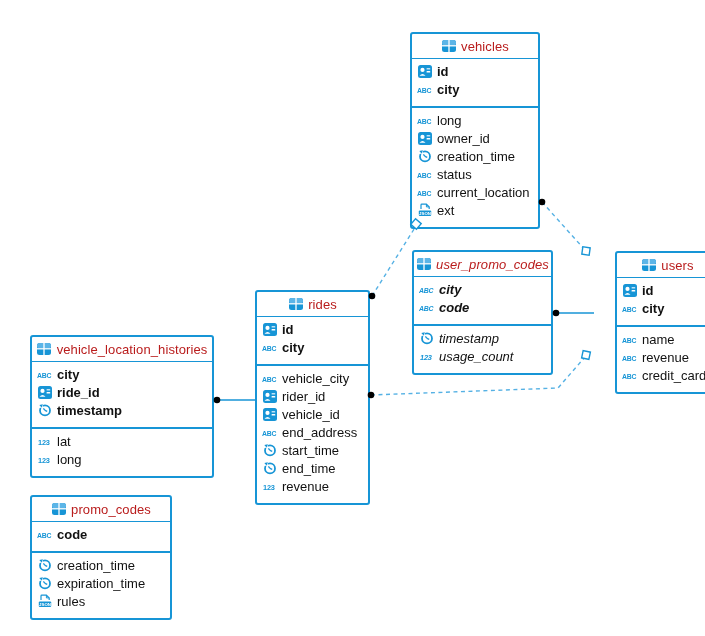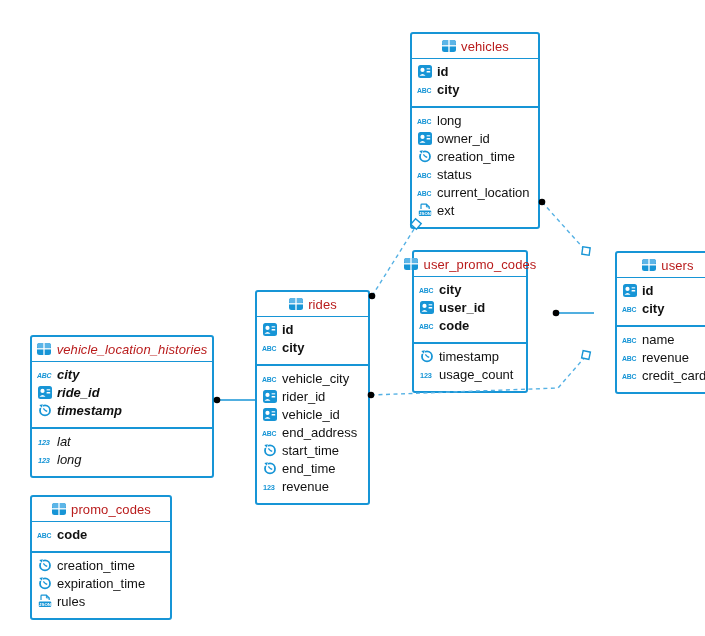--- a/index.html
+++ b/index.html
@@ -145,52 +145,40 @@
               <path d="M3 6 V2 Q3 1.2 3.8 1.2 H8.4 L11.2 3.9 V6" fill="none" stroke="#1795d6" stroke-width="1.2"></path>
               <path d="M8.4 1.2 V3.9 H11.2" fill="none" stroke="#1795d6" stroke-width="1"></path>
               <rect x="0.8" y="7.4" width="12.4" height="5.6" rx="1" fill="#1795d6"></rect>
               <text x="7" y="11.9" font-size="4.4" font-weight="bold" fill="#fff" text-anchor="middle" font-family="Liberation Sans, sans-serif">JSON</text>
             </svg>
           </span>
           <span class="label">ext</span>
         </div>
       </div>
     </div>
-    <div class="table" style="left: 412px; top: 250px; width: 116px;">
+    <div class="table" style="left: 412px; top: 250px; width: 141px; font-style: italic;">
       <div class="thead">
         <span class="icon">
           <svg width="14" height="12" viewBox="0 0 14 12">
             <rect x="0" y="0" width="14" height="12" rx="2.5" fill="#1795d6"></rect>
             <rect x="0" y="0" width="14" height="5.6" rx="2.5" fill="#5cb5e7"></rect>
             <line x1="7" y1="0" x2="7" y2="12" stroke="#fff" stroke-width="1.3"></line>
             <line x1="0" y1="5.8" x2="14" y2="5.8" stroke="#fff" stroke-width="1.3"></line>
           </svg>
         </span>
         <span class="title">user_promo_codes</span>
       </div>
       <div class="section keys">
         <div class="row key">
           <span class="icon">
             <svg width="15" height="9" viewBox="0 0 15 9">
               <text x="0" y="7.6" font-size="6.9" font-weight="bold" fill="#1795d6" font-family="Liberation Sans, sans-serif" letter-spacing="-0.2">ABC</text>
             </svg>
           </span>
           <span class="label">city</span>
-        </div>
-        <div class="row key">
-          <span class="icon">
-            <svg width="14" height="13" viewBox="0 0 14 13">
-              <rect x="0" y="0" width="14" height="13" rx="2.5" fill="#1795d6"></rect>
-              <circle cx="4.5" cy="4.9" r="2.1" fill="#fff"></circle>
-              <path d="M1.5 10.8 Q4.5 7.2 7.5 10.8 Z" fill="#fff"></path>
-              <rect x="8.5" y="3.1" width="3.8" height="1.5" rx="0.7" fill="#bfe3f7"></rect>
-              <rect x="8.5" y="6.1" width="3.8" height="1.5" rx="0.7" fill="#fff"></rect>
-            </svg>
-          </span>
-          <span class="label">user_id</span>
         </div>
         <div class="row key">
           <span class="icon">
             <svg width="15" height="9" viewBox="0 0 15 9">
               <text x="0" y="7.6" font-size="6.9" font-weight="bold" fill="#1795d6" font-family="Liberation Sans, sans-serif" letter-spacing="-0.2">ABC</text>
             </svg>
           </span>
           <span class="label">code</span>
         </div>
       </div>
@@ -380,21 +368,21 @@
         <div class="row ">
           <span class="icon">
             <svg width="15" height="9" viewBox="0 0 15 9">
               <text x="1" y="7.8" font-size="7.4" font-weight="bold" fill="#1795d6" font-family="Liberation Sans, sans-serif" letter-spacing="-0.2">123</text>
             </svg>
           </span>
           <span class="label">revenue</span>
         </div>
       </div>
     </div>
-    <div class="table" style="left: 30px; top: 335px; width: 184px; font-style: italic;">
+    <div class="table" style="left: 30px; top: 335px; width: 184px;">
       <div class="thead">
         <span class="icon">
           <svg width="14" height="12" viewBox="0 0 14 12">
             <rect x="0" y="0" width="14" height="12" rx="2.5" fill="#1795d6"></rect>
             <rect x="0" y="0" width="14" height="5.6" rx="2.5" fill="#5cb5e7"></rect>
             <line x1="7" y1="0" x2="7" y2="12" stroke="#fff" stroke-width="1.3"></line>
             <line x1="0" y1="5.8" x2="14" y2="5.8" stroke="#fff" stroke-width="1.3"></line>
           </svg>
         </span>
         <span class="title">vehicle_location_histories</span>

